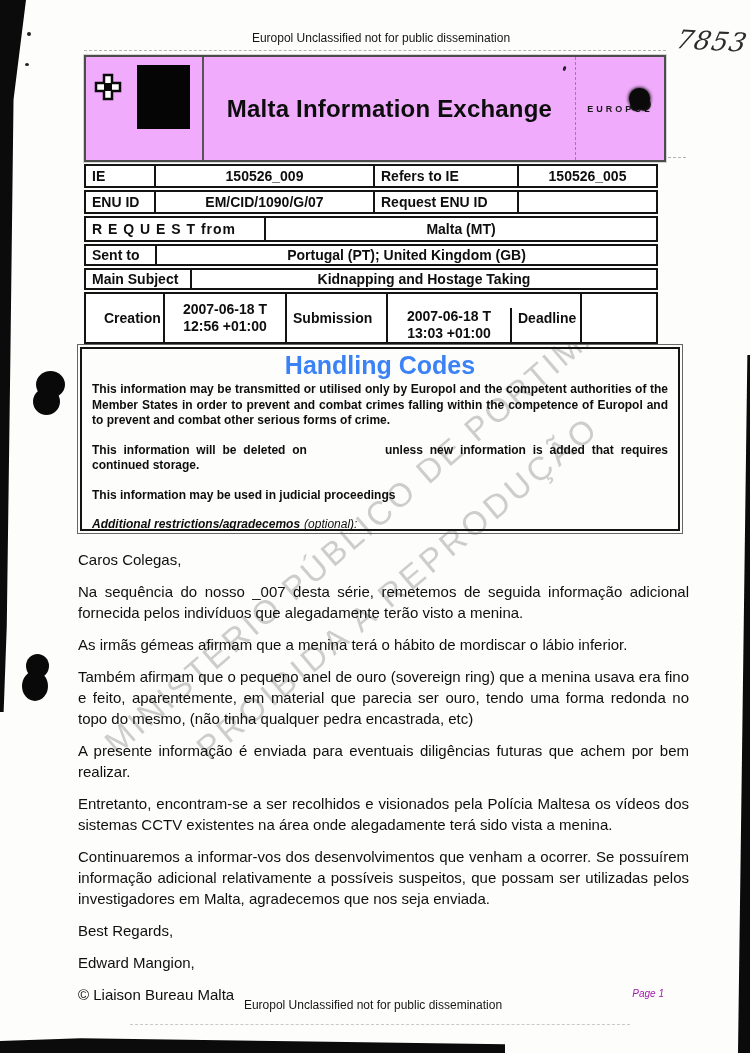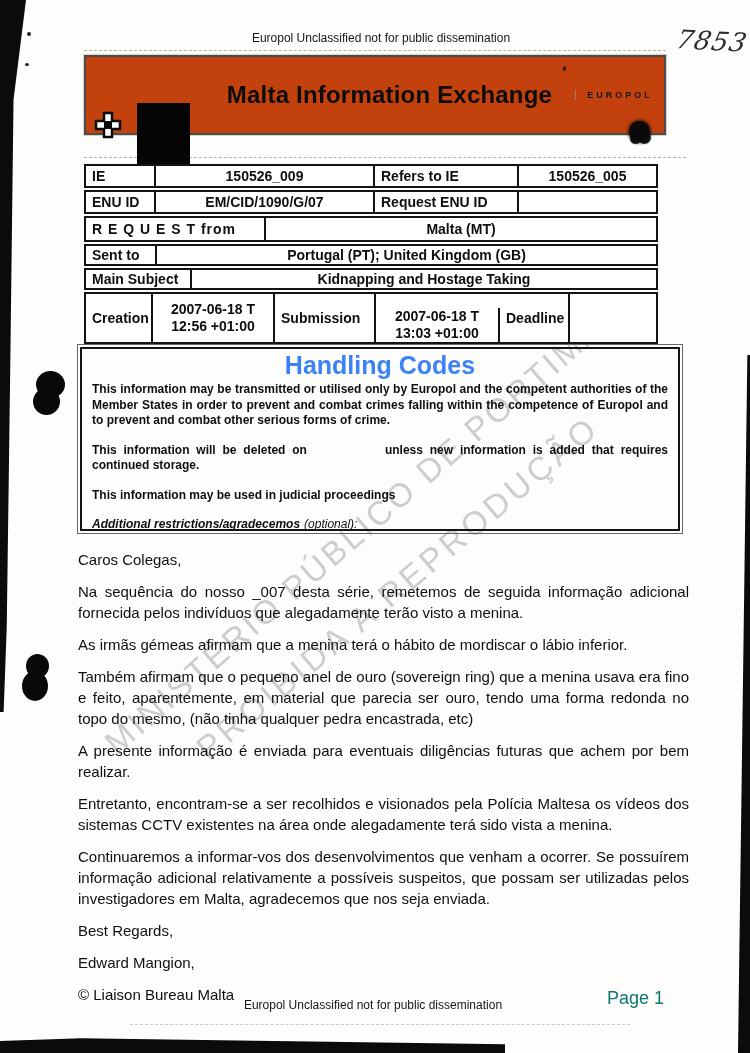--- a/index.html
+++ b/index.html
@@ -44,23 +44,23 @@
     transform:translate(-50%,-50%) rotate(-40deg); }
 
   
   .top-class { position:absolute; left:0; right:0; top:31px; text-align:center;
     font-size:12px; transform:translateX(6px); color:#161616; }
   .handwritten { position:absolute; left:677px; top:26px; font-family:"DejaVu Serif", serif;
     font-style:italic; font-size:26px; color:#2b2b2b; transform:rotate(3deg) skewX(-10deg);
     letter-spacing:1px; }
 
   
-  .header-box { position:absolute; left:84px; top:55px; width:582px; height:80px;
-    border:2px solid #4c4c4c; box-sizing:border-box; display:flex; background:#c2410c;
-    box-shadow:0 0 0 1px rgba(150,150,150,.4);align-items:center; }
+  .header-box { position:absolute; left:84px; top:55px; width:582px; height:107px;
+    border:2px solid #4c4c4c; box-sizing:border-box; display:flex; background:#f0abfc;
+    box-shadow:0 0 0 1px rgba(150,150,150,.4); }
   .flag-cell { width:116px; border-right:2px solid #555; position:relative; }
   .cross-icon { position:absolute; left:8px; top:16px; }
   .flag-block { position:absolute; left:51px; top:8px; width:53px; height:64px; background:#050505; }
   .title-cell { flex:1; display:flex; align-items:center; justify-content:center; }
   .doc-title { font-size:24px; font-weight:bold; letter-spacing:0.2px; color:#0d0d0d; margin:0; }
   .logo-cell { width:88px; border-left:1px dashed #8a8a8a; position:relative;
     display:flex; align-items:center; justify-content:center; }
   .logo-text { font-size:9px; font-weight:bold; letter-spacing:3px; color:#1a1a1a; }
   .ink-blot { position:absolute; right:14px; top:31px; width:21px; height:21px;
     background:#0a0a0a; border-radius:50%;
@@ -69,21 +69,21 @@
   
   .info-table { position:absolute; left:84px; top:162px; width:574px; }
   .t-row { display:flex; border:2px solid #131313; background:#fff; margin-top:2px;
     box-sizing:border-box; align-items:stretch; }
   .cell { display:flex; align-items:center; box-sizing:border-box; font-size:14px;
     font-weight:bold; color:#0e0e0e; }
   .cell.lab { padding-left:6px; border-right:2px solid #131313; }
   .cell.val { justify-content:center; text-align:center; line-height:17px; }
   .cell.mid { border-right:2px solid #131313; }
   .flex1 { flex:1; }
-  .h25 { min-height:24px; } .h27 { min-height:26px; } .h23 { min-height:22px; } .h37 { min-height:37px; }
+  .h25 { min-height:24px; } .h27 { min-height:26px; } .h23 { min-height:22px; } .h37 { min-height:37px;padding-left:12px; }
   .w-ie { width:70px; } .w-v1 { width:219px; } .w-l2 { width:144px; }
   .w-req { width:180px; letter-spacing:1px; }
   .w-sent { width:71px; } .w-subj { width:106px; }
   .w-c1 { width:67px; } .w-c2 { width:122px; } .w-c3 { width:101px; }
   .w-c4 { width:124px;margin-top:14px; } .w-c5 { width:70px; padding-left:6px; }
 
   
   .handling-box { position:absolute; left:80px; top:347px; width:600px; height:184px;
     border:2px solid #131313; outline:1px solid #666; outline-offset:2px;
     box-sizing:border-box; padding:2px 10px 0; background:rgba(255,255,255,0.0); }
@@ -95,21 +95,21 @@
   .h-opt .suffix { font-weight:normal; margin-left:4px; }
 
   
   .letter { position:absolute; left:78px; top:549px; width:611px; }
   .letter p { margin:0 0 11px; font-size:15px; line-height:21px; text-align:justify; color:#0f0f0f; }
   .letter p.nojust { text-align:left; }
 
   
   .foot-class { position:absolute; left:0; right:0; top:998px; text-align:center;
     font-size:12px; transform:translateX(-2px); color:#161616; }
-  .page-num { position:absolute; right:86px; top:988px; font-size:18px; color:#0f766e; }
+  .page-num { position:absolute; right:86px; top:988px; font-size:10px; color:#a21caf;font-style:italic; }
 </style>
 </head>
 <body>
 
 <div class="page">
 
   <div class="wm wm1">MINISTÉRIO PÚBLICO DE PORTIMÃO</div>
   <div class="wm wm2">PROIBIDA A REPRODUÇÃO</div>
 
   <div class="artifact edge-left"></div>

